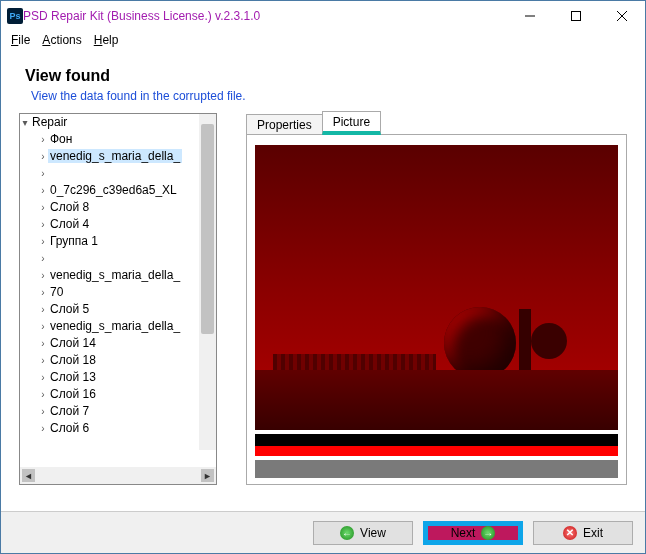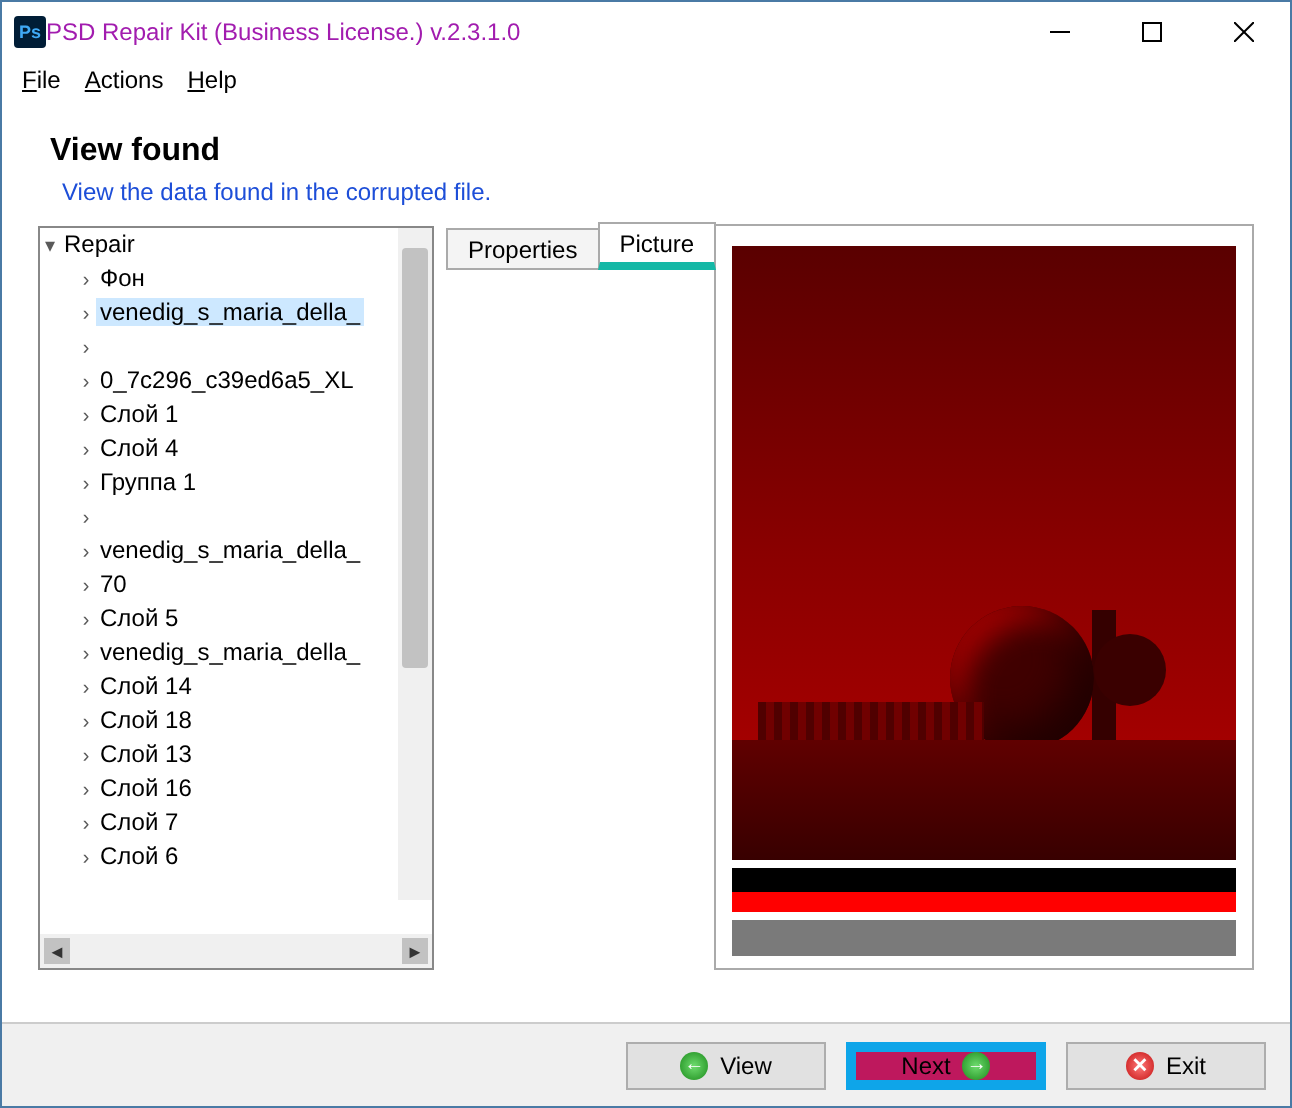--- a/index.html
+++ b/index.html
@@ -23,21 +23,21 @@
   .node { white-space: nowrap; overflow: hidden; text-overflow: clip; height: 17px; line-height: 17px; padding-left: 4px; }
   .node .tw { display: inline-block; width: 10px; text-align: center; color: #5a5a5a; font-size: 10px; }
   .node.root { padding-left: 0; }
   .node.child { padding-left: 18px; }
   .node.selected span.lbl { background: #cde8ff; }
   .lbl { padding: 0 2px; }
   .vscroll { position: absolute; right: 0; top: 0; width: 17px; height: calc(100% - 17px); background: #f0f0f0; }
   .vthumb { position: absolute; left: 2px; right: 2px; top: 10px; height: 210px; background: #c2c2c2; border-radius: 2px; }
   .hscroll { height: 17px; background: #f0f0f0; display: flex; align-items: center; justify-content: space-between; padding: 0 2px; }
   .harrow { width: 13px; height: 13px; background: #c2c2c2; display: flex; align-items: center; justify-content: center; font-size: 9px; color: #333; }
-  .right { flex: 1; display: flex; flex-direction: row; }
+  .right { flex: 1; display: flex; flex-direction: column; margin-left: 23px; }
   .tabs { display: flex; height: 22px; align-items: flex-end; }
   .tab { padding: 3px 10px 2px 10px; border: 1px solid #aaa; background: #f4f4f4; margin-right: -1px; cursor: default; font-size: 12px; }
   .tab.active { background: #fff; border-bottom: 4px solid #14b8a6; position: relative; z-index: 2; }
   .panel { flex: 1; border: 1px solid #aaa; padding: 10px 8px 6px 8px; background: #fff; margin-top: -1px; }
   .preview { width: 100%; height: 100%; display: flex; flex-direction: column; gap: 4px; }
   .pv-img { flex: 1; background: linear-gradient(#5a0000 0%, #8a0000 50%, #b30000 100%); position: relative; overflow: hidden; }
   .dome { position: absolute; right: 28%; bottom: 18%; width: 72px; height: 72px; border-radius: 50%; background: #400000; box-shadow: inset -10px -10px 20px #200000, inset 8px 8px 14px #a00000; }
   .dome2 { position: absolute; right: 14%; bottom: 25%; width: 36px; height: 36px; border-radius: 50%; background: #3a0000; }
   .tower { position: absolute; right: 24%; bottom: 18%; width: 12px; height: 70px; background: #350000; }
   .bldg { position: absolute; left: 0; right: 0; bottom: 0; height: 60px; background: linear-gradient(#600000, #380000); }
@@ -94,21 +94,21 @@
 
   <div class="split">
     <div class="treewrap">
       <div class="tree">
         <div class="tree-inner" id="tree-inner">
               <div class="node root"><span class="tw">▾</span><span class="lbl">Repair</span></div>
               <div class="node child"><span class="tw">›</span><span class="lbl">Фон</span></div>
               <div class="node child selected"><span class="tw">›</span><span class="lbl">venedig_s_maria_della_</span></div>
               <div class="node child"><span class="tw">›</span><span class="lbl"></span></div>
               <div class="node child"><span class="tw">›</span><span class="lbl">0_7c296_c39ed6a5_XL</span></div>
-              <div class="node child"><span class="tw">›</span><span class="lbl">Слой 1</span></div>
+              <div class="node child"><span class="tw">›</span><span class="lbl">Слой 8</span></div>
               <div class="node child"><span class="tw">›</span><span class="lbl">Слой 4</span></div>
               <div class="node child"><span class="tw">›</span><span class="lbl">Группа 1</span></div>
               <div class="node child"><span class="tw">›</span><span class="lbl"></span></div>
               <div class="node child"><span class="tw">›</span><span class="lbl">venedig_s_maria_della_</span></div>
               <div class="node child"><span class="tw">›</span><span class="lbl">70</span></div>
               <div class="node child"><span class="tw">›</span><span class="lbl">Слой 5</span></div>
               <div class="node child"><span class="tw">›</span><span class="lbl">venedig_s_maria_della_</span></div>
               <div class="node child"><span class="tw">›</span><span class="lbl">Слой 14</span></div>
               <div class="node child"><span class="tw">›</span><span class="lbl">Слой 18</span></div>
               <div class="node child"><span class="tw">›</span><span class="lbl">Слой 13</span></div>

